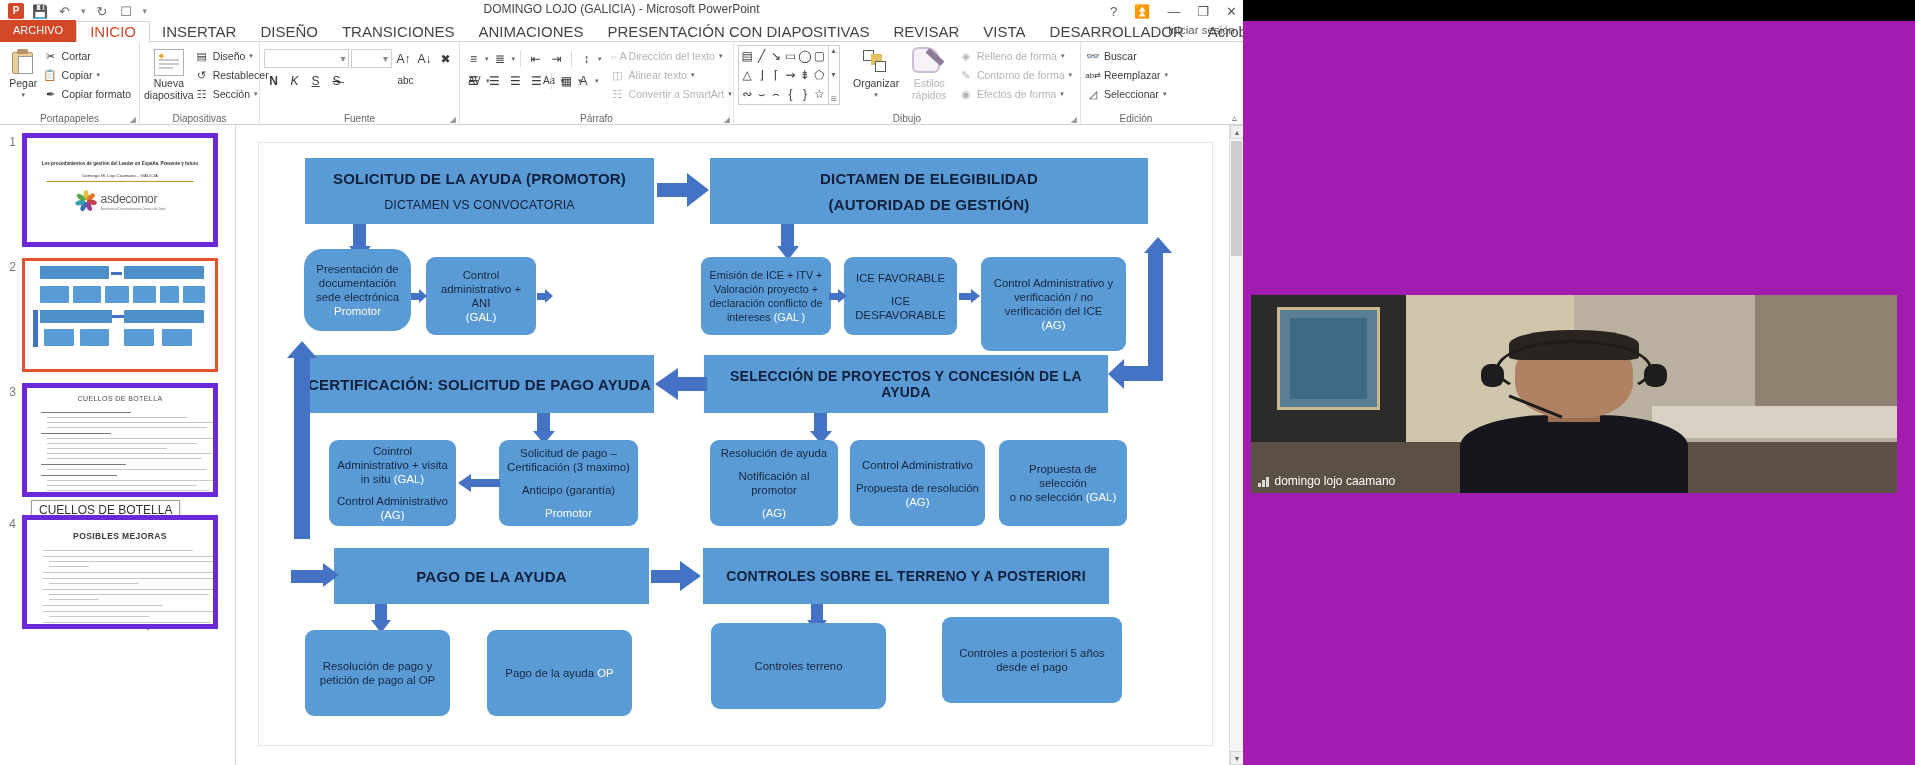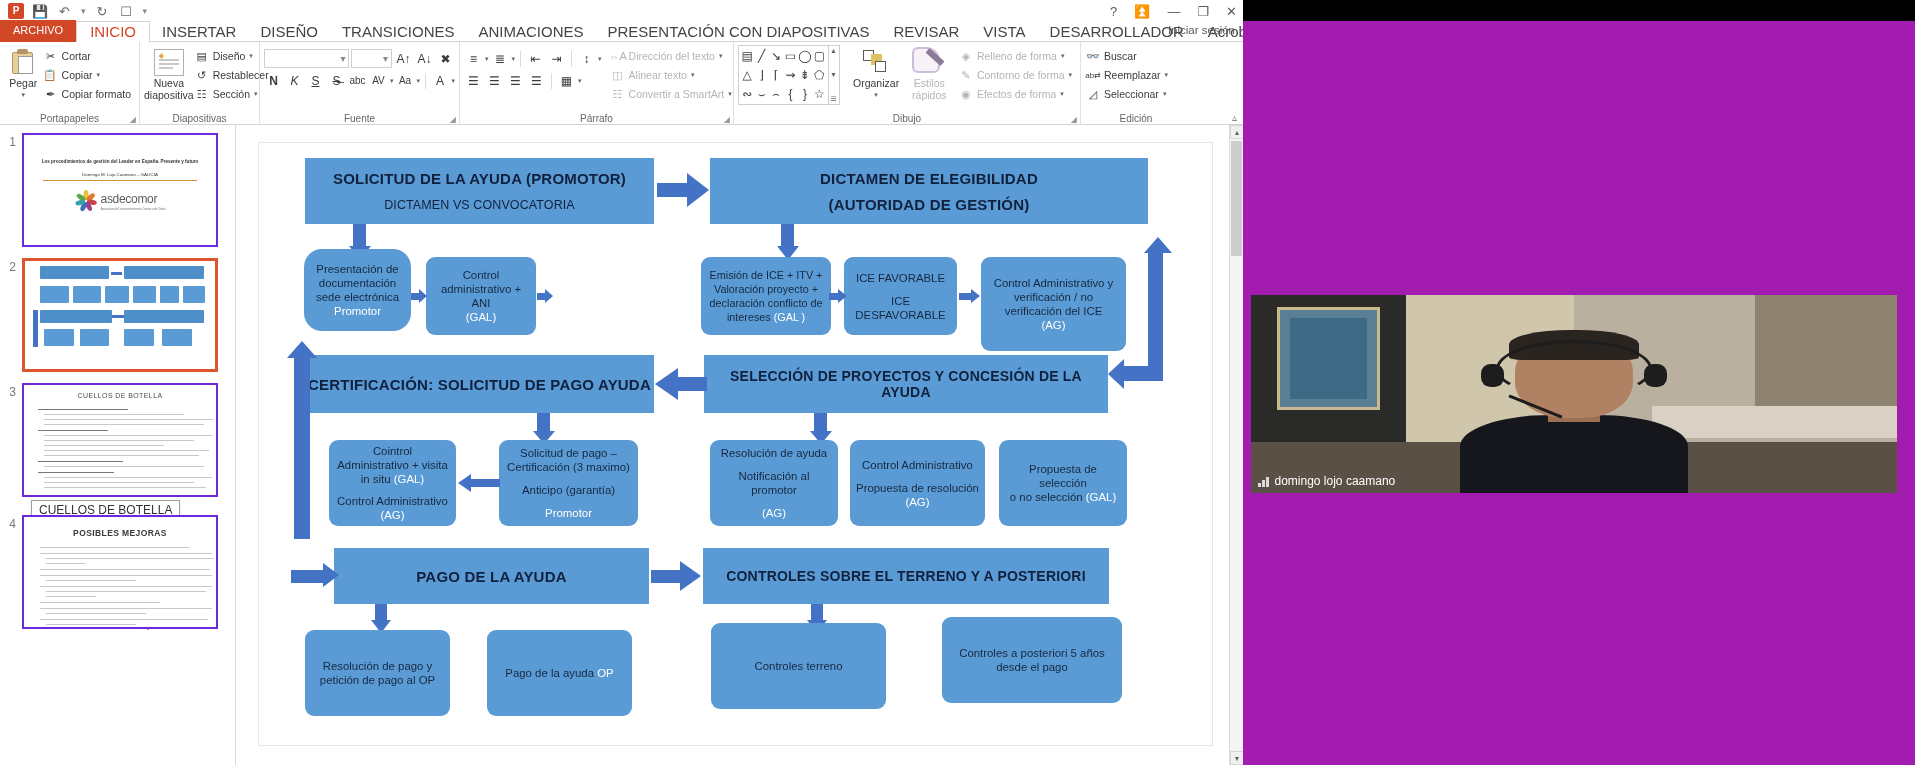--- a/index.html
+++ b/index.html
@@ -70,37 +70,37 @@
 
   .estilos-ico { width:34px; height:30px; position:relative; }
   .estilos-ico .blob { position:absolute; left:0; top:0; width:28px; height:26px; border:2px solid #cdbcd9; border-radius:6px 14px 6px 6px; background:#f6f2f8;}
   .estilos-ico .brush { position:absolute; left:13px; top:7px; width:20px; height:6px; background:#8d7a99; transform:rotate(42deg); border-radius:1px;}
 
   
   .fontbox { height:19px; border:1px solid #cfcfcf; background:#fff; display:flex; align-items:center;
              justify-content:flex-end; padding-right:3px; font-size:10px; color:#888; }
   .fontrow { display:flex; gap:2px; align-items:center; margin-bottom:3px; }
   .fbtn { min-width:19px; height:19px; display:flex; align-items:center; justify-content:center; font-size:12px; color:#3b3b3b; }
-  .fbtn.small { font-size:10px; }
+  .fbtn.small { font-size:10px;margin-left:48px; }
   .vsep { width:1px; height:16px; background:#dcdcdc; margin:0 3px; }
 
   
   .shapes { width:103px; height:60px; border:1px solid #cfcfcf; display:flex; }
   .shapes-grid { flex:1; display:grid; grid-template-columns:repeat(6,1fr); grid-template-rows:repeat(3,1fr);
                  font-size:12px; color:#3b3b3b; align-items:center; justify-items:center; padding:1px; }
   .shapes-scroll { width:11px; border-left:1px solid #cfcfcf; display:flex; flex-direction:column; justify-content:space-between; align-items:center; font-size:7px; color:#666; padding:1px 0; }
 
   
   .workspace { position:relative; height:640px; background:#fff; display:flex; }
 
   
   .thumbpane { width:236px; height:640px; background:#fff; position:relative; overflow:hidden; border-right:1px solid #d9d9d9; }
   .thumbrow { position:absolute; left:0; display:flex; align-items:flex-start; }
   .thumbnum { width:20px; text-align:right; padding-right:6px; font-size:12px; color:#777; line-height:14px; padding-top:2px; }
-  .thumb { background:#fff; border:2px solid #6d28d9; position:relative; overflow:hidden; }
+  .thumb { background:#fff; border:5px solid #6d28d9; position:relative; overflow:hidden; }
   .thumb.sel { border:3px solid #e0552b; }
 
   
   .t1-title { position:absolute; left:5%; right:5%; top:22%; text-align:center; font-size:4.6px; color:#333; font-weight:bold; }
   .t1-sub { position:absolute; left:10%; right:10%; top:34%; text-align:center; font-size:4.4px; color:#333; border-bottom:1px solid #c8922c; padding-bottom:3px;}
   .t1-logo { position:absolute; left:50%; top:50%; transform:translateX(-50%); display:flex; align-items:center; gap:4px; }
   .t1-flower { width:22px; height:22px; position:relative; }
   .t1-flower i { position:absolute; left:9px; top:1px; width:5px; height:10px; border-radius:50% 50% 50% 50%; transform-origin:50% 100%; }
   .t1-word { font-size:12px; color:#5c5c5c; letter-spacing:-0.3px; }
   .t1-word small { display:block; font-size:3.4px; color:#8a8a8a; line-height:4px; margin-top:1px;}
@@ -177,20 +177,21 @@
     <div class="titlebar">
       <div class="qat">
         <div class="ppt-logo">P</div>
         <div class="qat-ico save">💾</div>
         <div class="qat-ico">↶</div>
         <div class="qat-sep">▾</div>
         <div class="qat-ico">↻</div>
         <div class="qat-ico">☐</div>
         <div class="qat-sep">▾</div>
       </div>
+      <div class="win-title">DOMINGO LOJO (GALICIA) - Microsoft PowerPoint</div>
       <div class="win-ctrls">
         <span>?</span>
         <span>⏫</span>
         <span>—</span>
         <span>❐</span>
         <span>✕</span>
       </div>
     </div>
 
     <div class="tabstrip">

